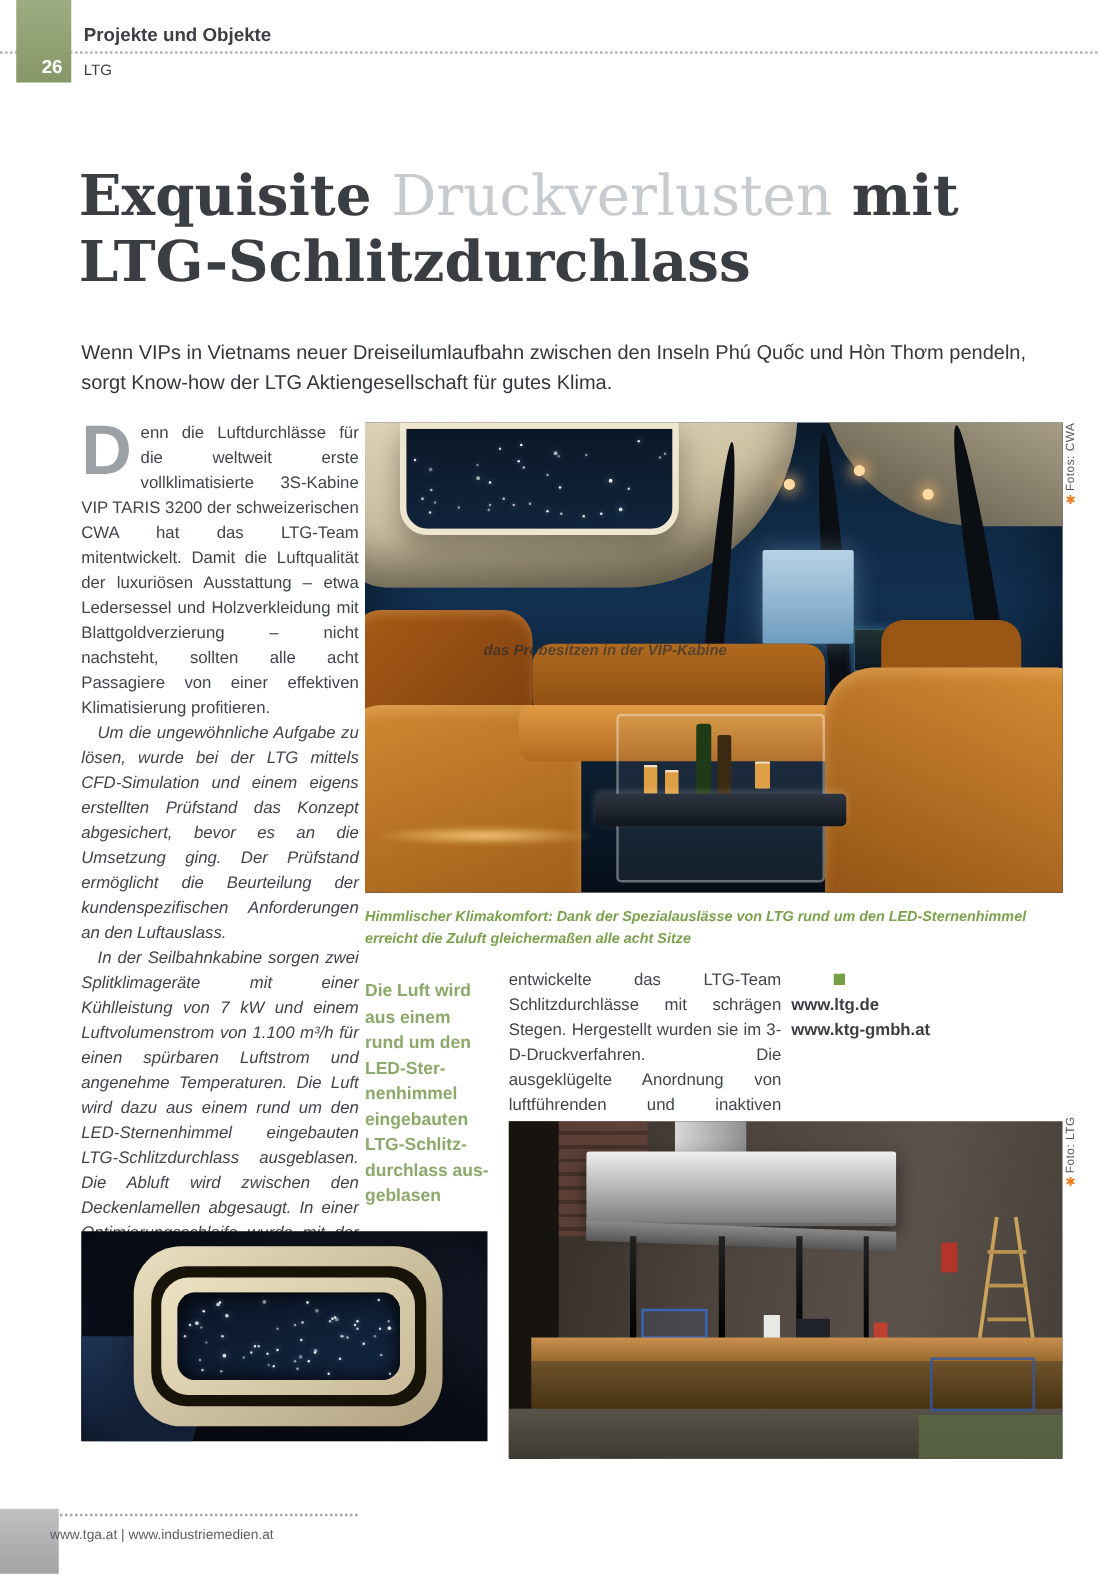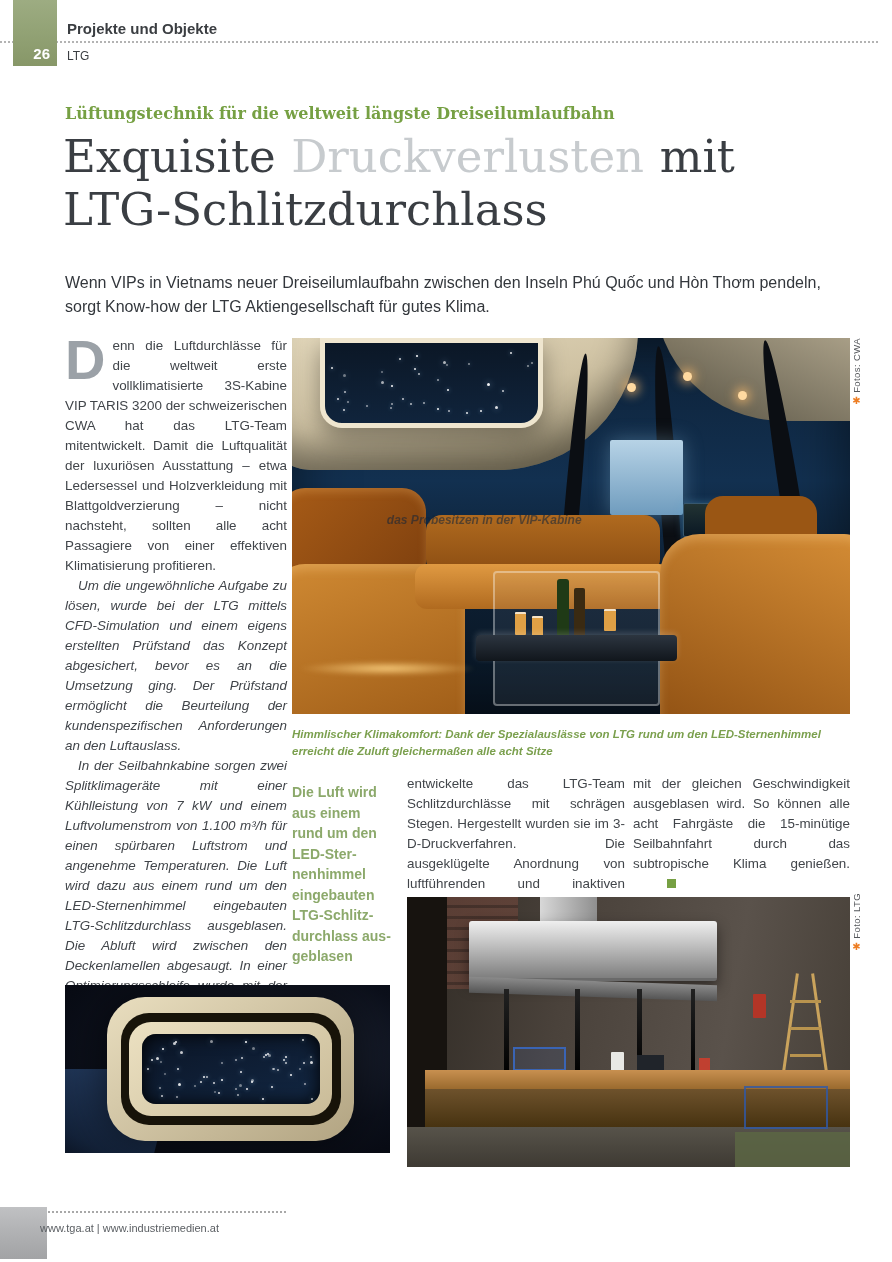--- a/index.html
+++ b/index.html
@@ -18,21 +18,21 @@
     background:linear-gradient(180deg,#9dac82 0%,var(--block-green) 45%,#879768 100%);}
   .page-num{position:absolute;right:7px;bottom:4px;color:#fff;font-size:15px;font-weight:700;}
   .section-title{position:absolute;left:67px;top:20px;font-size:15px;font-weight:600;color:#3b3e42;}
   .section-sub{position:absolute;left:67px;top:49px;font-size:12px;font-weight:500;color:#3b3e42;}
 
   
   .kicker{position:absolute;left:65px;top:104px;font-family:"DejaVu Serif",serif;
     font-size:16px;font-weight:700;color:var(--accent-green);}
   .headline{position:absolute;left:63px;top:130px;width:790px;font-family:"DejaVu Serif",serif;
     font-size:45px;line-height:1.18;color:var(--title-dark);}
-  .headline .hl-bold{font-weight:400;}
+  .headline .hl-bold{font-weight:700;}
   .headline .hl-light{font-weight:400;color:var(--title-light);}
   .intro{position:absolute;left:65px;top:271px;width:775px;font-size:16px;line-height:1.5;color:#33373c;}
 
   
   .bodycol{font-size:13.4px;line-height:20px;color:var(--body-text);text-align:justify;
     hyphens:auto;-webkit-hyphens:auto;}
   .col-left{position:absolute;left:65px;top:336px;width:222px;}
   .col-left p+p{text-indent:13px;font-style:italic;}
   .dropcap{float:left;font-size:56px;line-height:44px;font-weight:700;color:var(--dropcap-gray);
     padding:2px 7px 0 0;font-family:"Liberation Sans",sans-serif;}
@@ -153,21 +153,20 @@
 
 <div class="page">
 
   <div class="top-rule"></div>
   <div class="page-num-block">
     <span class="page-num">26</span>
   </div>
   <div class="section-title">Projekte und Objekte</div>
   <div class="section-sub">LTG</div>
 
-  <div class="kicker">Lüftungstechnik für die weltweit längste Dreiseilumlaufbahn</div>
   <h1 class="headline"><span class="hl-bold">Exquisite</span> <span class="hl-light">Druckverlusten</span> <span class="hl-bold">mit LTG-Schlitzdurchlass</span></h1>
   <p class="intro">Wenn VIPs in Vietnams neuer Dreiseilumlaufbahn zwischen den Inseln Phú Quốc und Hòn Thơm pendeln, sorgt Know-how der LTG Aktiengesellschaft für gutes Klima.</p>
 
   <div class="bodycol col-left">
     <p><span class="dropcap">D</span><span>enn die Luftdurchlässe für die weltweit erste vollklimatisierte 3S-Kabine VIP TARIS 3200 der schweizerischen CWA hat das LTG-Team mitentwickelt. Damit die Luftqualität der luxuriösen Ausstattung – etwa Ledersessel und Holzverkleidung mit Blattgoldverzierung – nicht nachsteht, sollten alle acht Passagiere von einer effektiven Klimatisierung profitieren.</span></p>
     <p>Um die ungewöhnliche Aufgabe zu lösen, wurde bei der LTG mittels CFD-Simulation und einem eigens erstellten Prüfstand das Konzept abgesichert, bevor es an die Umsetzung ging. Der Prüfstand ermöglicht die Beurteilung der kundenspezifischen Anforderungen an den Luftauslass.</p>
     <p>In der Seilbahnkabine sorgen zwei Splitklimageräte mit einer Kühlleistung von 7 kW und einem Luftvolumenstrom von 1.100 m³/h für einen spürbaren Luftstrom und angenehme Temperaturen. Die Luft wird dazu aus einem rund um den LED-Sternenhimmel eingebauten LTG-Schlitzdurchlass ausgeblasen. Die Abluft wird zwischen den Deckenlamellen abgesaugt. In einer Optimierungsschleife wurde mit der LTG das Konzept hin zu kleineren Druckverlusten verbessert.</p>
     <p>Damit die Luft aufgefächert wird und jeder Fahrgast mit der vom Kunden vorgegebenen Luftgeschwindigkeit beströmt wird,</p>
   </div>
 
@@ -250,21 +249,21 @@
 eingebauten
 LTG-Schlitz-
 durchlass aus-
 geblasen</div>
 
   <div class="bodycol col-mid">
     <p>entwickelte das LTG-Team Schlitzdurchlässe mit schrägen Stegen. Hergestellt wurden sie im 3-D-Druckverfahren. Die ausgeklügelte Anordnung von luftführenden und inaktiven Luftdurchlässen garantiert, dass die Zuluft auf allen Plätzen überall</p>
   </div>
 
   <div class="bodycol col-right">
-    <p><span>mit der gleichen Geschwindigkeit ausgeblasen wird. So können alle acht Fahrgäste die 15-minütige Seilbahnfahrt durch das subtropische Klima genießen.</span><span class="endmark"></span></p>
+    <p><span class="endmark"></span></p>
     <div class="weblink">www.ltg.de</div>
     <div class="weblink">www.ktg-gmbh.at</div>
   </div>
 
   <div class="photo bl-photo">
     <div class="bl-sky"></div>
     <div class="bl-ring1">
       <div class="bl-ring2"></div>
       <div class="bl-ring3"></div>
       <div class="bl-starpanel">

